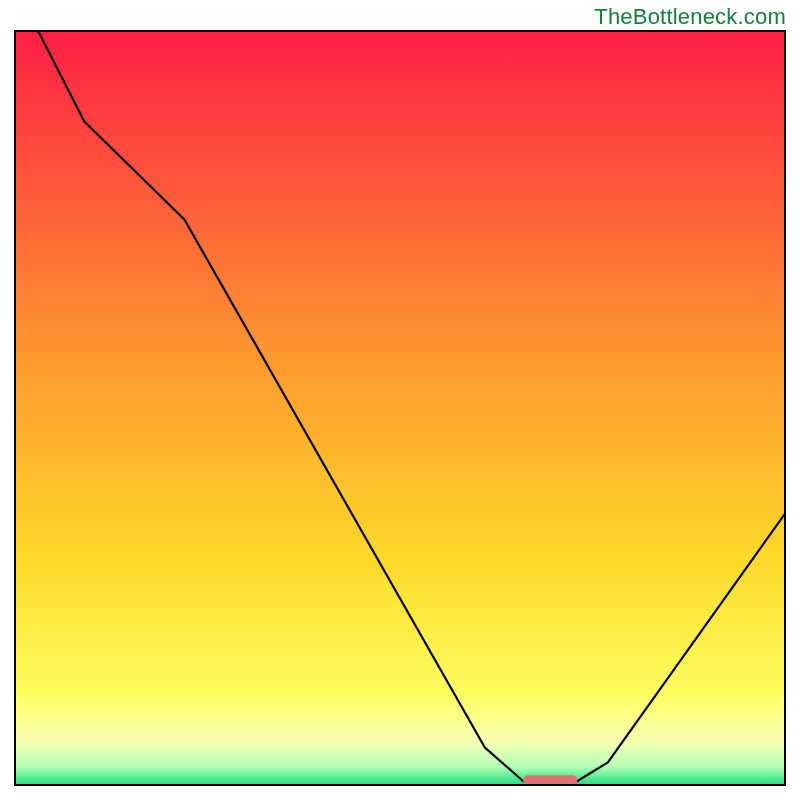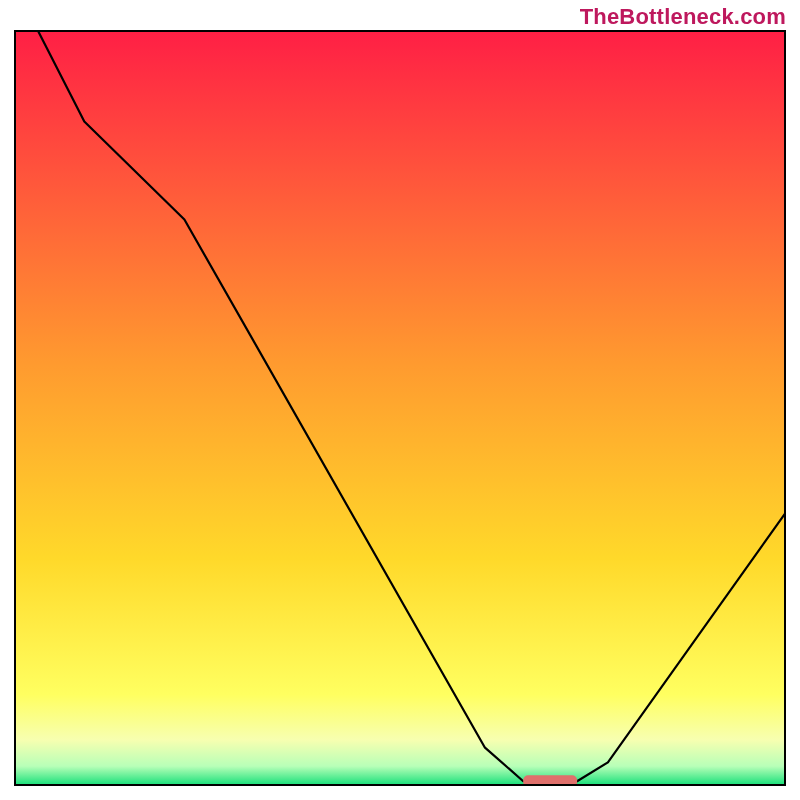--- a/index.html
+++ b/index.html
@@ -9,22 +9,22 @@
     background: #ffffff;
     position: relative;
     font-family: Arial, Helvetica, sans-serif;
     overflow: hidden;
   }
   .attribution {
     position: absolute;
     top: 4px;
     right: 14px;
     font-size: 22px;
-    font-weight: 700;
-    color: #be185d;
+    font-weight: 400;
+    color: #15803d;
     letter-spacing: 0.2px;
   }
   .plot {
     position: absolute;
     left: 14px;
     top: 30px;
     width: 772px;
     height: 756px;
   }
   .plot svg {

